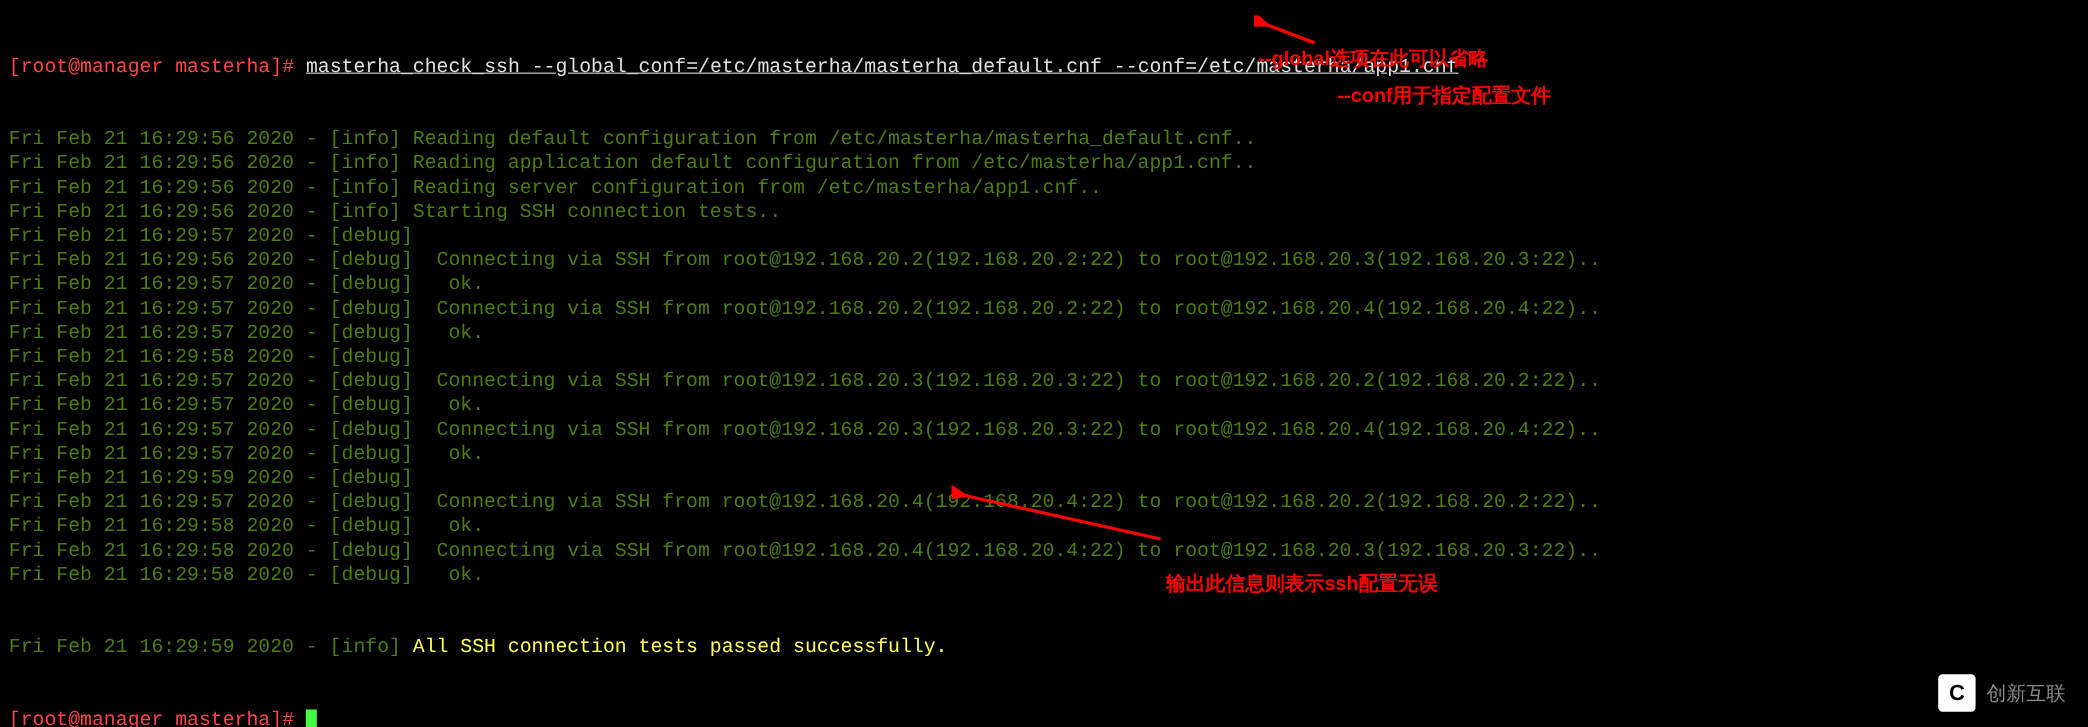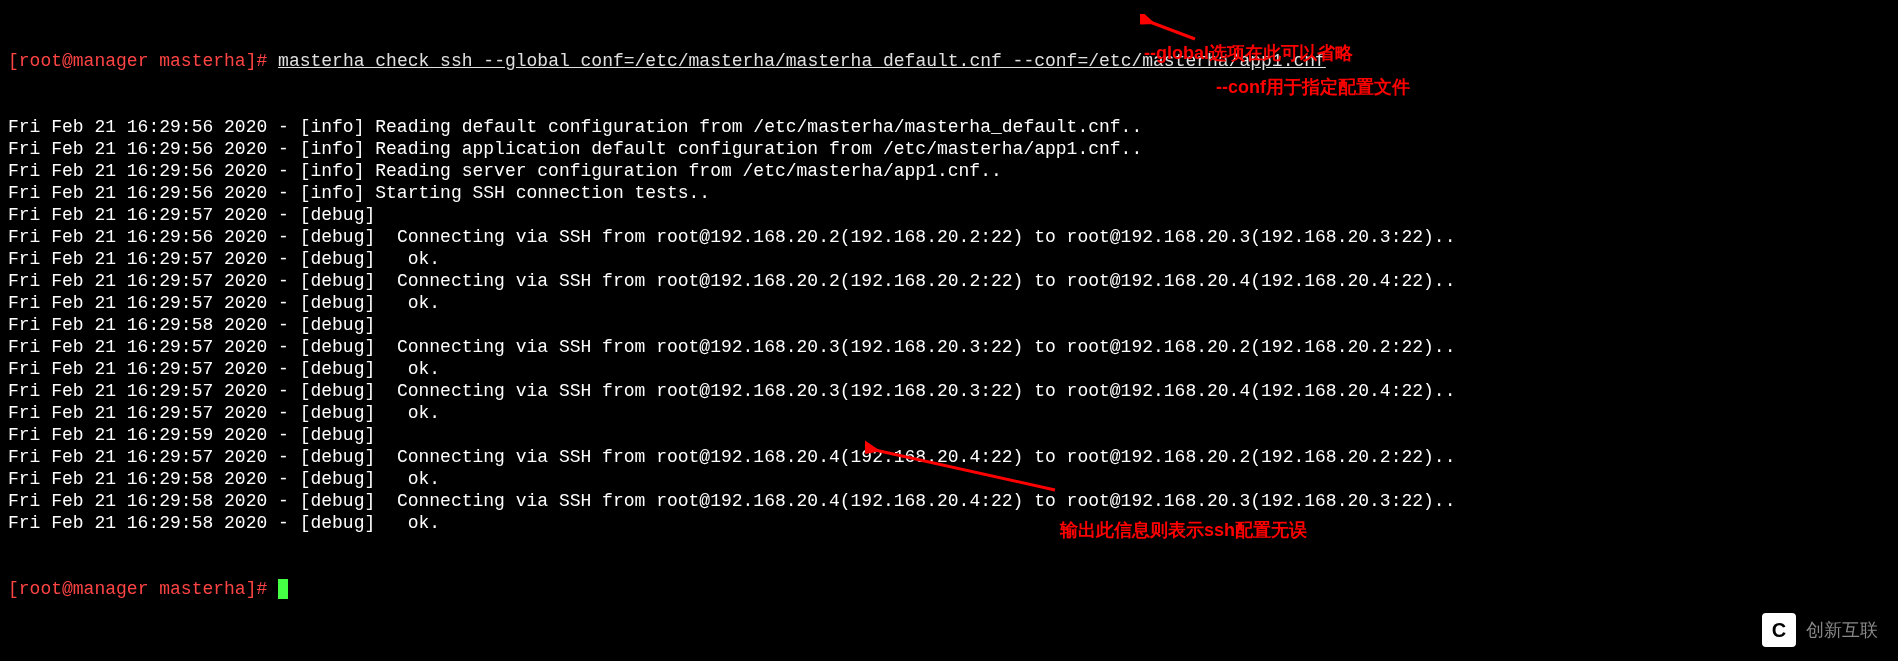--- a/index.html
+++ b/index.html
@@ -19,21 +19,21 @@
     padding: 6px 8px;
     white-space: pre;
   }
   .line { display: block; }
   .prompt-bracket { color: #ff4444; }
   .prompt-user { color: #ff4444; }
   .prompt-path { color: #ff4444; }
   .prompt-hash { color: #ff4444; }
   .cmd-underline { color: #e0e0e0; text-decoration: underline; }
   .success-msg { color: #ffff55; }
-  .white { color: #ffffff; text-align: right; }
+  .white { color: #4d7c0f; text-align: right; }
   .cursor {
     display: inline-block;
     width: 10px;
     height: 20px;
     background: #44ff44;
     vertical-align: text-bottom;
   }
   .annotation {
     position: absolute;
     color: #ff0000;
@@ -67,20 +67,21 @@
     color: #000;
     font-size: 20px;
   }
 </style>
 </head>
 <body>
 
 <div class="terminal">
   <span class="line"><span class="prompt-bracket">[</span><span class="prompt-user">root@manager</span><span class="prompt-bracket"> </span><span class="prompt-path">masterha</span><span class="prompt-bracket">]</span><span class="prompt-hash"># </span><span class="cmd-underline">masterha_check_ssh --global_conf=/etc/masterha/masterha_default.cnf --conf=/etc/masterha/app1.cnf</span></span>
   <div id="log-lines"><span class="line"><span class="white">Fri Feb 21 16:29:56 2020 - </span><span class="white">[info]</span><span class="white"> Reading default configuration from /etc/masterha/masterha_default.cnf..</span></span><span class="line"><span class="white">Fri Feb 21 16:29:56 2020 - </span><span class="white">[info]</span><span class="white"> Reading application default configuration from /etc/masterha/app1.cnf..</span></span><span class="line"><span class="white">Fri Feb 21 16:29:56 2020 - </span><span class="white">[info]</span><span class="white"> Reading server configuration from /etc/masterha/app1.cnf..</span></span><span class="line"><span class="white">Fri Feb 21 16:29:56 2020 - </span><span class="white">[info]</span><span class="white"> Starting SSH connection tests..</span></span><span class="line"><span class="white">Fri Feb 21 16:29:57 2020 - </span><span class="white">[debug]</span><span class="white"> </span></span><span class="line"><span class="white">Fri Feb 21 16:29:56 2020 - </span><span class="white">[debug]</span><span class="white">  Connecting via SSH from root@192.168.20.2(192.168.20.2:22) to root@192.168.20.3(192.168.20.3:22)..</span></span><span class="line"><span class="white">Fri Feb 21 16:29:57 2020 - </span><span class="white">[debug]</span><span class="white">   ok.</span></span><span class="line"><span class="white">Fri Feb 21 16:29:57 2020 - </span><span class="white">[debug]</span><span class="white">  Connecting via SSH from root@192.168.20.2(192.168.20.2:22) to root@192.168.20.4(192.168.20.4:22)..</span></span><span class="line"><span class="white">Fri Feb 21 16:29:57 2020 - </span><span class="white">[debug]</span><span class="white">   ok.</span></span><span class="line"><span class="white">Fri Feb 21 16:29:58 2020 - </span><span class="white">[debug]</span><span class="white"> </span></span><span class="line"><span class="white">Fri Feb 21 16:29:57 2020 - </span><span class="white">[debug]</span><span class="white">  Connecting via SSH from root@192.168.20.3(192.168.20.3:22) to root@192.168.20.2(192.168.20.2:22)..</span></span><span class="line"><span class="white">Fri Feb 21 16:29:57 2020 - </span><span class="white">[debug]</span><span class="white">   ok.</span></span><span class="line"><span class="white">Fri Feb 21 16:29:57 2020 - </span><span class="white">[debug]</span><span class="white">  Connecting via SSH from root@192.168.20.3(192.168.20.3:22) to root@192.168.20.4(192.168.20.4:22)..</span></span><span class="line"><span class="white">Fri Feb 21 16:29:57 2020 - </span><span class="white">[debug]</span><span class="white">   ok.</span></span><span class="line"><span class="white">Fri Feb 21 16:29:59 2020 - </span><span class="white">[debug]</span><span class="white"> </span></span><span class="line"><span class="white">Fri Feb 21 16:29:57 2020 - </span><span class="white">[debug]</span><span class="white">  Connecting via SSH from root@192.168.20.4(192.168.20.4:22) to root@192.168.20.2(192.168.20.2:22)..</span></span><span class="line"><span class="white">Fri Feb 21 16:29:58 2020 - </span><span class="white">[debug]</span><span class="white">   ok.</span></span><span class="line"><span class="white">Fri Feb 21 16:29:58 2020 - </span><span class="white">[debug]</span><span class="white">  Connecting via SSH from root@192.168.20.4(192.168.20.4:22) to root@192.168.20.3(192.168.20.3:22)..</span></span><span class="line"><span class="white">Fri Feb 21 16:29:58 2020 - </span><span class="white">[debug]</span><span class="white">   ok.</span></span></div>
+  <span class="line"><span class="white">Fri Feb 21 16:29:59 2020 - </span><span class="white">[info]</span><span class="success-msg"> All SSH connection tests passed successfully.</span></span>
   <span class="line"><span class="prompt-bracket">[</span><span class="prompt-user">root@manager</span><span class="prompt-bracket"> </span><span class="prompt-path">masterha</span><span class="prompt-bracket">]</span><span class="prompt-hash"># </span><span class="cursor"></span></span>
 </div>
 
 <svg class="arrow-svg" style="left:1140px; top:14px;" width="60" height="30">
   <defs>
       <marker id="ah1" markerWidth="10" markerHeight="8" refX="2" refY="4" orient="auto">
         <polygon points="10 0, 0 4, 10 8" fill="#ff0000"></polygon>
       </marker>
     </defs>
   <line x1="55" y1="25" x2="10" y2="8" stroke="#ff0000" stroke-width="3" marker-end="url(#ah1)"></line>

